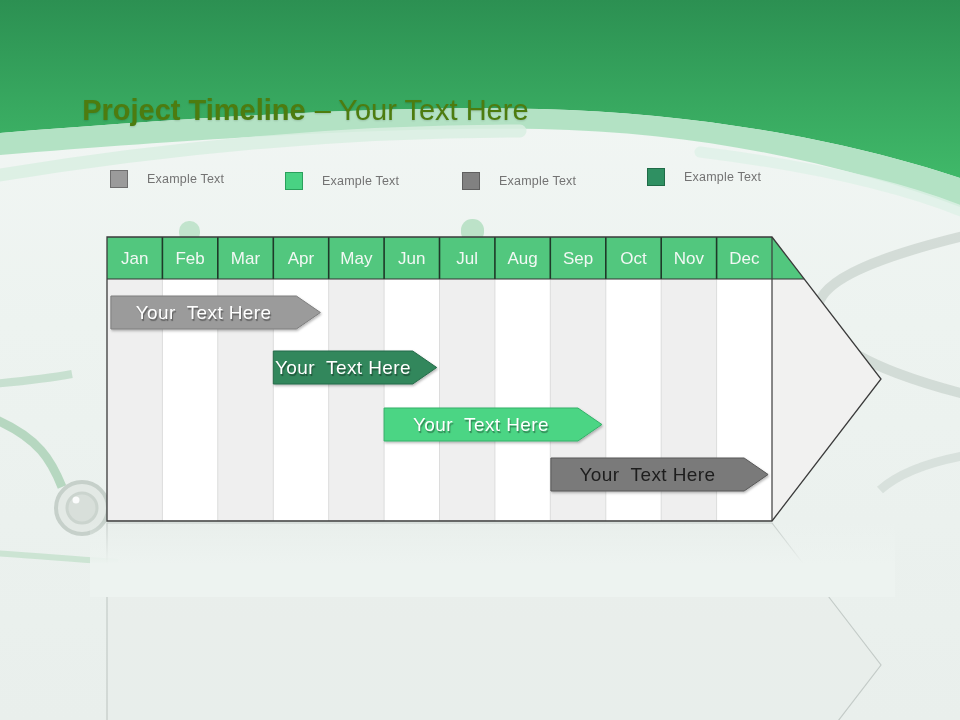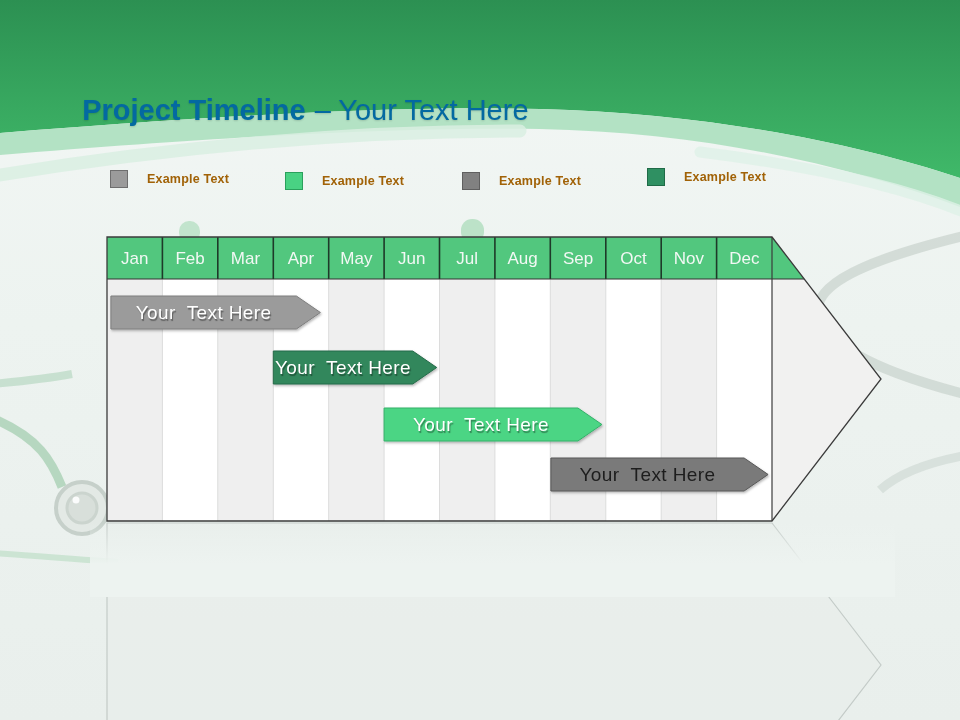--- a/index.html
+++ b/index.html
@@ -7,28 +7,28 @@
     width:960px;height:720px;overflow:hidden;position:relative;
     background:linear-gradient(180deg,#F3F7F5 0%,#EDF3F0 45%,#E9EFEC 100%);
     font-family:"Liberation Sans",sans-serif;
   }
   svg.layer{position:absolute;left:0;top:0;width:960px;height:720px}
   text{font-family:"Liberation Sans",sans-serif;white-space:pre}
   .mo{font-size:17px;fill:#F2F8F4;text-anchor:middle}
   .bar-label{font-size:19px;text-anchor:middle;letter-spacing:.4px}
   .shadowed{text-shadow:1px 1.5px 1px rgba(0,0,0,.38)}
   .title{
-    position:absolute;left:66px;top:61px;color:#0369a1;font-size:29px;line-height:1.15;
+    position:absolute;left:66px;top:61px;color:#4d7c0f;font-size:29px;line-height:1.15;
     text-shadow:0 1px 2px rgba(0,0,0,.15);white-space:pre;
   }
   .t-bold{font-weight:700}
   .t-light{font-weight:400;margin-left:9px}
   .legend-item{position:absolute;display:flex;align-items:center;gap:19px}
   .swatch{width:18px;height:18px;border:1px solid;display:block;box-sizing:border-box}
-  .legend-label{font-size:12.5px;font-weight:700;color:#a16207;letter-spacing:.2px;white-space:pre}
+  .legend-label{font-size:12.5px;font-weight:400;color:#737373;letter-spacing:.2px;white-space:pre}
 </style>
 </head>
 <body>
 
 <svg class="layer" viewBox="0 0 960 720">
   <defs>
     <linearGradient id="hdrGrad" x1="0" y1="0" x2="0" y2="180" gradientUnits="userSpaceOnUse">
       <stop offset="0" stop-color="#2C9052"></stop>
       <stop offset="0.55" stop-color="#37A75F"></stop>
       <stop offset="1" stop-color="#40B969"></stop>

